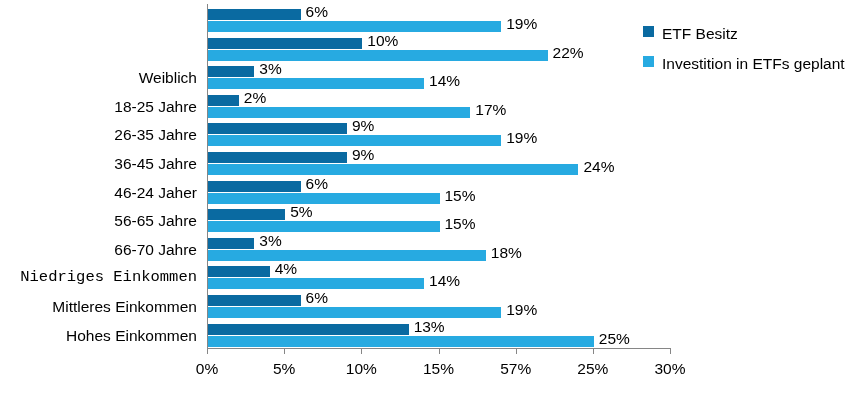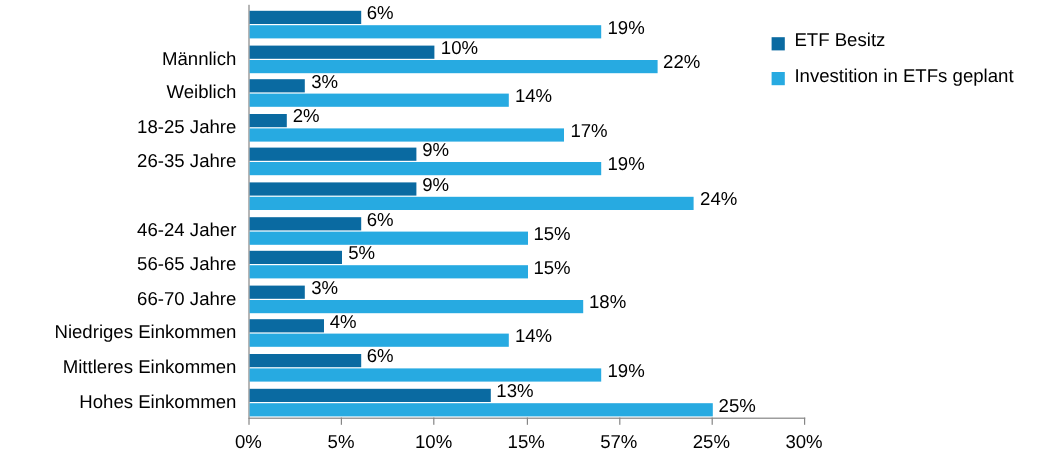--- a/index.html
+++ b/index.html
@@ -106,21 +106,21 @@
 
   
   .legend {
     position: absolute;
     left: 643px;
     top: 26px;
     width: 215px;
   }
   .legend-item {
     display: flex;
-    align-items: flex-end;
+    align-items: flex-start;
     margin-bottom: 14px;
     white-space: nowrap;
   }
   .legend-swatch {
     width: 11px;
     height: 11px;
     margin-right: 8px;
     flex: 0 0 auto;
   }
   .legend-label {
@@ -128,28 +128,28 @@
     color: #000000;
     line-height: 1;
   }
 </style>
 </head>
 <body>
 
 <div id="chart-root">
 
   <div class="cat-labels">
-      <div class="cat-label" style="top: 37.6px;">Männlich</div>
       <div class="cat-label" style="top: 66.2px;">Weiblich</div>
       <div class="cat-label" style="top: 94.8px;">18-25 Jahre</div>
       <div class="cat-label" style="top: 123.4px;">26-35 Jahre</div>
+      <div class="cat-label" style="top: 152px;">36-45 Jahre</div>
       <div class="cat-label" style="top: 180.6px;">46-24 Jaher</div>
       <div class="cat-label" style="top: 209.2px;">56-65 Jahre</div>
       <div class="cat-label" style="top: 237.8px;">66-70 Jahre</div>
-      <div class="cat-label" style="top: 266.4px;">Niedriges Einkommen</div>
+      <div class="cat-label" style="top: 266.4px; font-family: Liberation Mono, monospace;">Niedriges Einkommen</div>
       <div class="cat-label" style="top: 295px;">Mittleres Einkommen</div>
       <div class="cat-label" style="top: 323.6px;">Hohes Einkommen</div>
     </div>
 
   <div class="plot">
     <div class="axis-line-y"></div>
     <div class="axis-line-x"></div>
     <div class="ticks-host">
         <div class="tick" style="left: 0px;"></div>
         <div class="tick-label" style="left: 0px;">0%</div>

